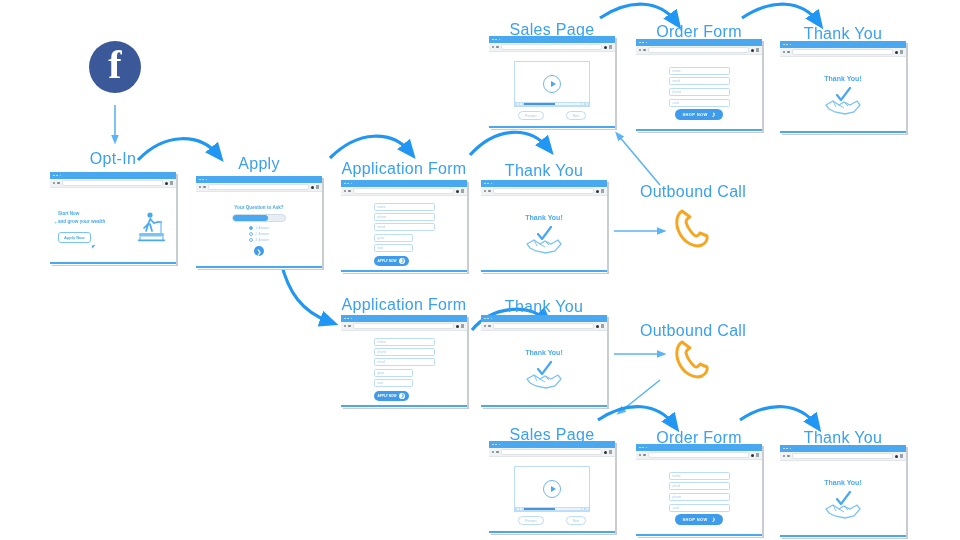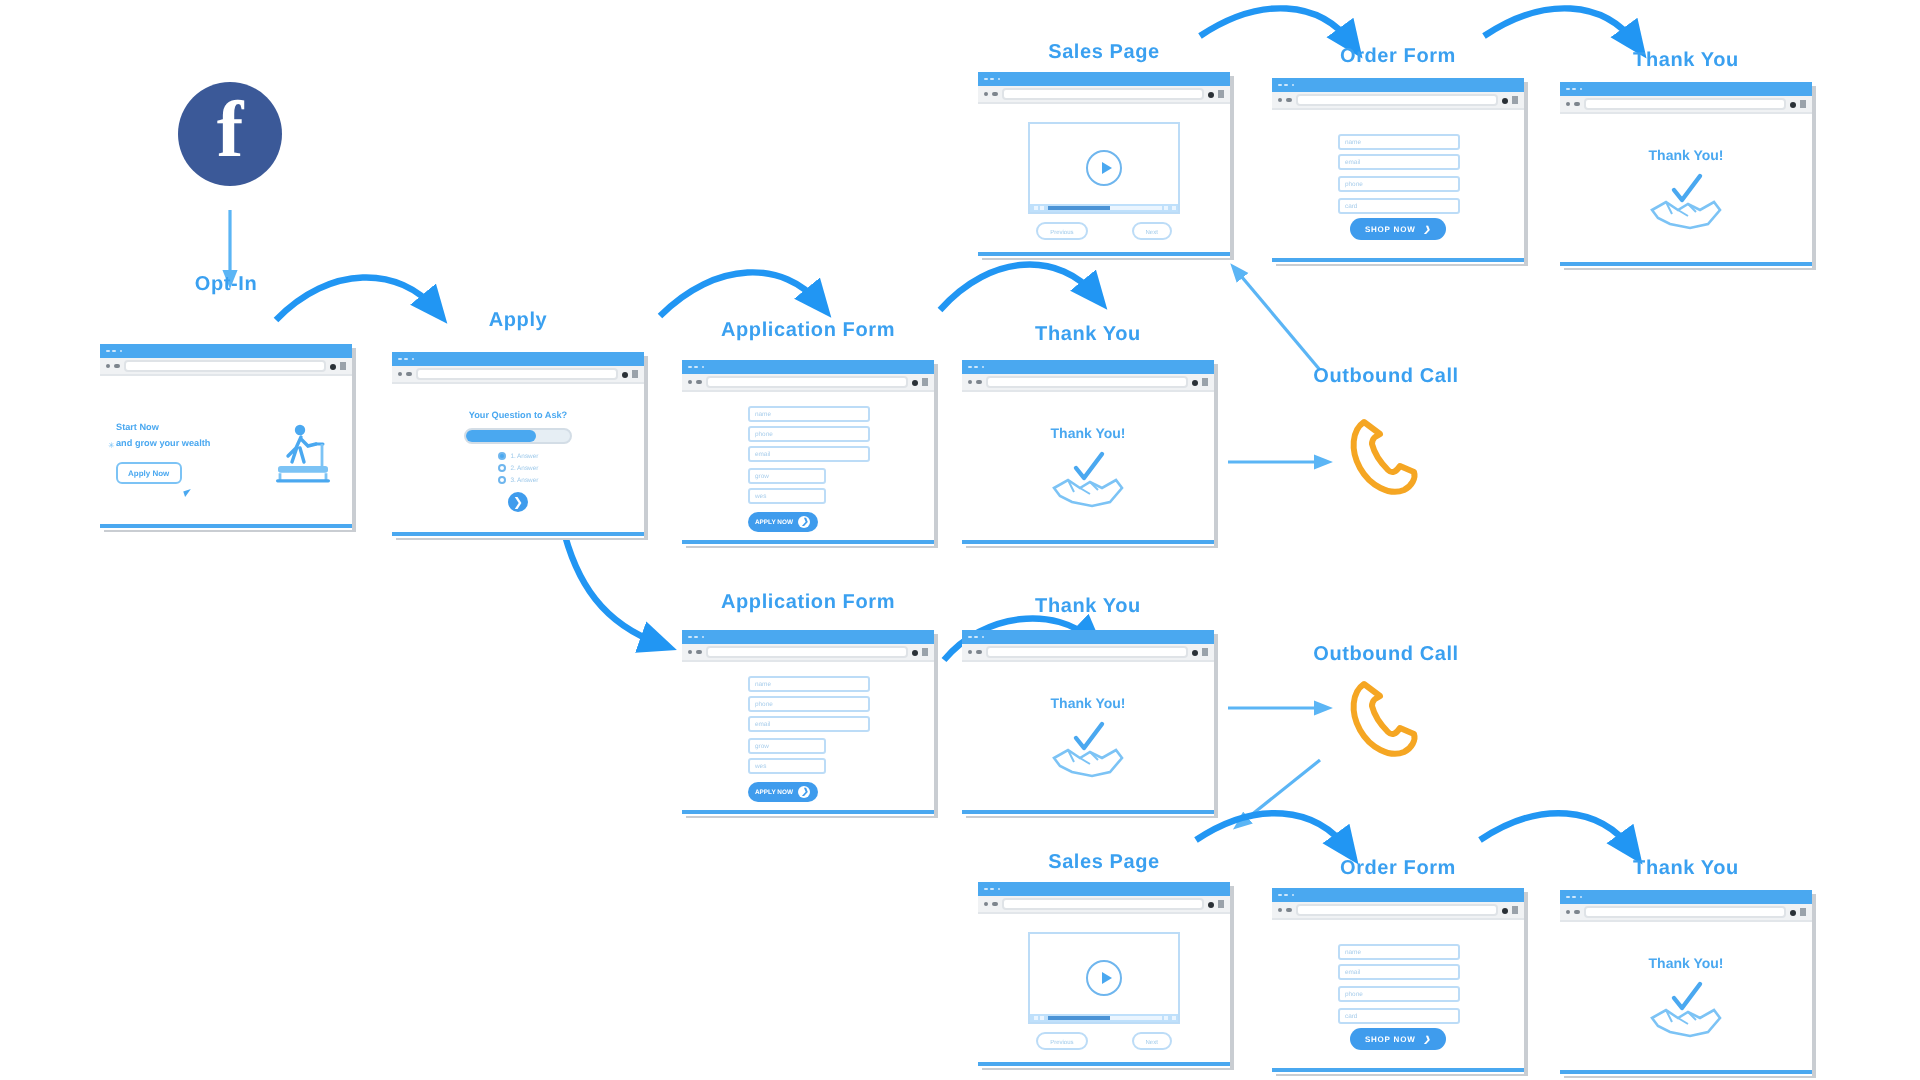--- a/index.html
+++ b/index.html
@@ -2,21 +2,21 @@
 <html><head>
 <meta charset="utf-8">
 <style>
   html,body{margin:0;padding:0;background:#ffffff;}
   body{width:960px;height:540px;position:relative;overflow:hidden;
        font-family:"Liberation Sans", sans-serif;-webkit-font-smoothing:antialiased;}
 
   .canvas{position:absolute;inset:0;}
 
   
-  .node-title{position:absolute;color:#3aa0f0;font-weight:bold;font-size:10px;
+  .node-title{position:absolute;color:#3aa0f0;font-weight:normal;font-size:16px;
               letter-spacing:.3px;white-space:nowrap;text-align:center;}
 
   
   .browser{position:absolute;width:126px;height:92px;background:#ffffff;
            box-shadow:2px 2px 0 0 #c9cdd2;}
   .br-title{height:7px;background:#4aa8f0;display:flex;align-items:center;padding-left:3px;gap:1.5px;}
   .br-dot{width:1.8px;height:1.8px;background:#cfe7fb;border-radius:50%;}
   .br-tool{height:8px;background:#f0f2f4;display:flex;align-items:center;gap:2px;padding:0 3px;
            border-bottom:1px solid #e2e6ea;}
   .br-nav{width:2.4px;height:2.4px;border-radius:50%;background:#7d858d;}
@@ -136,21 +136,21 @@
 
     <path d="M598,420 C628,400 658,403 674,425" fill="none" stroke="#2196f3" stroke-width="3.2" marker-end="url(#ah)"></path>
 
     <path d="M740,420 C770,400 800,403 816,425" fill="none" stroke="#2196f3" stroke-width="3.2" marker-end="url(#ah)"></path>
   </svg>
 
   <div class="fb" style="left:89px;top:41px;">
     <span>f</span>
   </div>
 
-  <div class="node-title" style="left:50px;top:137px;width:126px;">Opt-In</div>
+  <div class="node-title" style="left:50px;top:150px;width:126px;">Opt-In</div>
   <div class="browser" style="left:50px;top:172px;">
     <div class="br-title">
         <i class="br-dot"></i>
         <i class="br-dot"></i>
         <i class="br-dot"></i>
       </div>
     <div class="br-tool">
       <i class="br-nav"></i>
       <i class="br-nav"></i>
       <i class="br-addr"></i>

